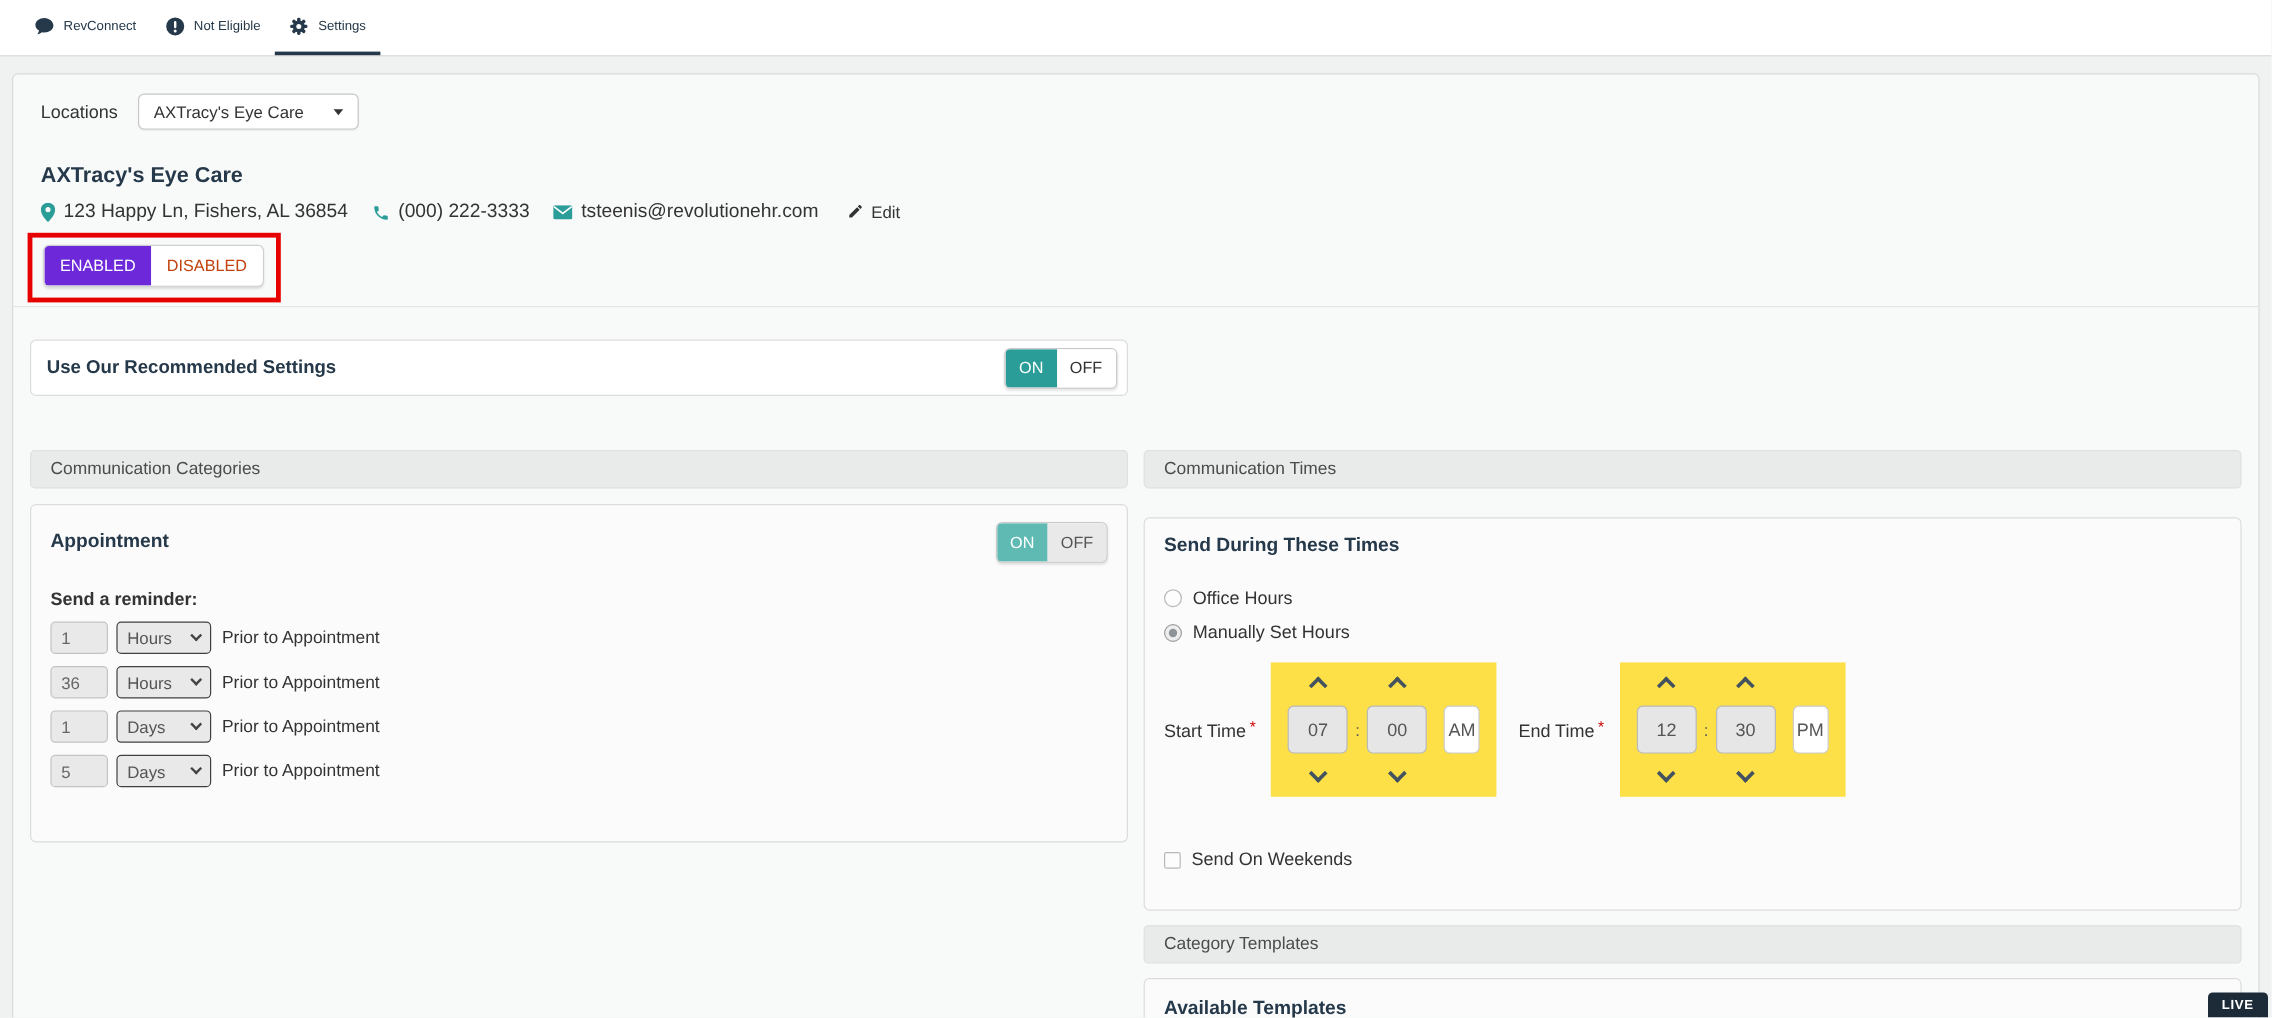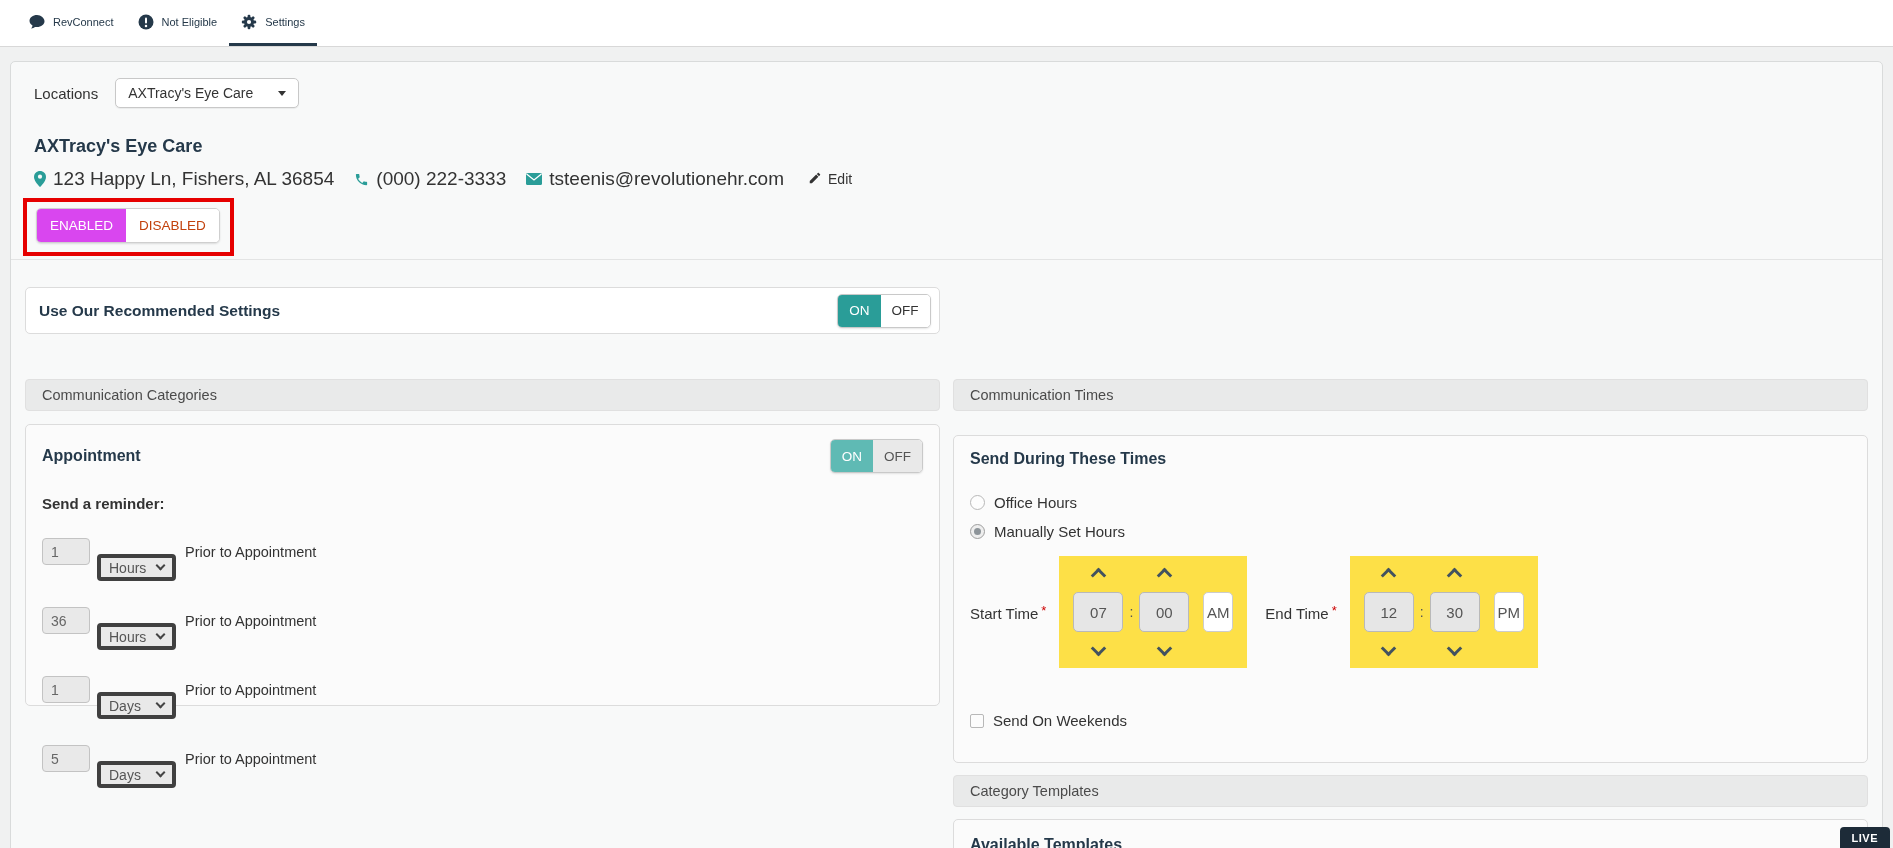--- a/index.html
+++ b/index.html
@@ -28,32 +28,32 @@
   .select-box { width:184px; height:30px; background:#fff; border:1px solid #c8c8c8;
                 border-radius:5px; display:flex; align-items:center; justify-content:space-between;
                 padding:0 12px; box-shadow:0 1px 1px rgba(0,0,0,.06); cursor:pointer; }
   .select-box .val { font-size:14px; color:#333; }
   .caret-down { width:0; height:0; border-left:4px solid transparent; border-right:4px solid transparent;
                 border-top:5px solid #333; }
 
   .location-name { margin:28px 0 0 9px; font-size:18px; font-weight:bold; color:#25394a; }
 
   .contact-row { display:flex; align-items:center; margin:11px 0 0 9px; gap:20px; }
-  .contact-item { display:flex; align-items:center; gap:7px; font-size:19px; color:#333; }
+  .contact-item { display:flex; align-items:center; gap:7px; font-size:16px; color:#333; }
   .contact-item svg { display:block; }
   .edit-link { display:flex; align-items:center; gap:6px; font-size:14px; color:#333;
                cursor:pointer; margin-left:4px; }
 
   .enabled-annotation { display:inline-flex; border:4px solid #e60000;
                         margin:8px 0 0 -2px; padding:6px 10px 9px 9px; }
   .seg-group { display:inline-flex; background:#fff; border:1px solid #cfcfcf; border-radius:5px;
                overflow:hidden; box-shadow:0 1px 2px rgba(0,0,0,.12); }
   .seg { height:33px; display:flex; align-items:center; padding:0 13px; font-size:13.5px;
          color:#c2410c; cursor:pointer; background:#fff; border:none; font-family:inherit; }
-  .seg.active-teal { background:#d946ef; color:#fff; }
+  .seg.active-teal { background:#6d28d9; color:#fff; }
 
   .full-divider { border:none; border-top:1px solid #e3e4e4; margin:3px -14px 0; }
 
   
   .recommended-panel { margin-top:27px; width:calc(50% - 7px); height:47px; background:#fff;
                        border:1px solid #dcdcdc; border-radius:5px; display:flex;
                        align-items:center; justify-content:space-between; padding:0 8px 0 13px; }
   .panel-title { font-size:15.5px; font-weight:bold; color:#25394a; }
 
   .toggle { display:inline-flex; border:1px solid #c9c9c9; border-radius:5px; overflow:hidden;
@@ -76,23 +76,23 @@
   .card.times { height:328px;margin-top:24px; }
   .card.templates { height:120px; padding-top:16px; }
 
   .card-head { display:flex; align-items:center; justify-content:space-between; }
   .card-title { font-size:16px; font-weight:bold; color:#25394a; }
 
   .reminder-label { margin-top:22px; font-size:15px; font-weight:bold; color:#333; }
   .reminder-row { display:flex; align-items:center; margin-top:10px; }
   .num-input { width:48px; height:27px; background:#e9e9e9; border:1px solid #c3c3c3;
                border-radius:4px; padding:0 8px; font-size:14px; color:#666; font-family:inherit; }
-  .fake-select { width:79px; height:27px; background:#e9e9e9; border:4px solid #404040;
+  .fake-select { width:79px; height:27px; background:#e9e9e9; border:1px solid #404040;
                  border-radius:4px; display:flex; align-items:center; justify-content:space-between;
-                 padding:0 8px; margin-left:7px; font-size:14px; color:#555; cursor:pointer;margin-top:32px; }
+                 padding:0 8px; margin-left:7px; font-size:14px; color:#555; cursor:pointer; }
   .chev-sm { width:7px; height:7px; border-right:2px solid #444; border-bottom:2px solid #444;
              transform:rotate(45deg); margin-top:-4px; }
   .row-suffix { margin-left:9px; font-size:14.5px; color:#333; }
 
   
   .radio-row { display:flex; align-items:center; gap:9px; margin-top:4px; height:25px; }
   .radio-group { margin-top:22px; }
   .radio { width:15px; height:15px; border-radius:50%; background:#fdfdfd;
            border:1px solid #b8b8b8; display:inline-flex; align-items:center;
            justify-content:center; cursor:pointer; flex:none; }

